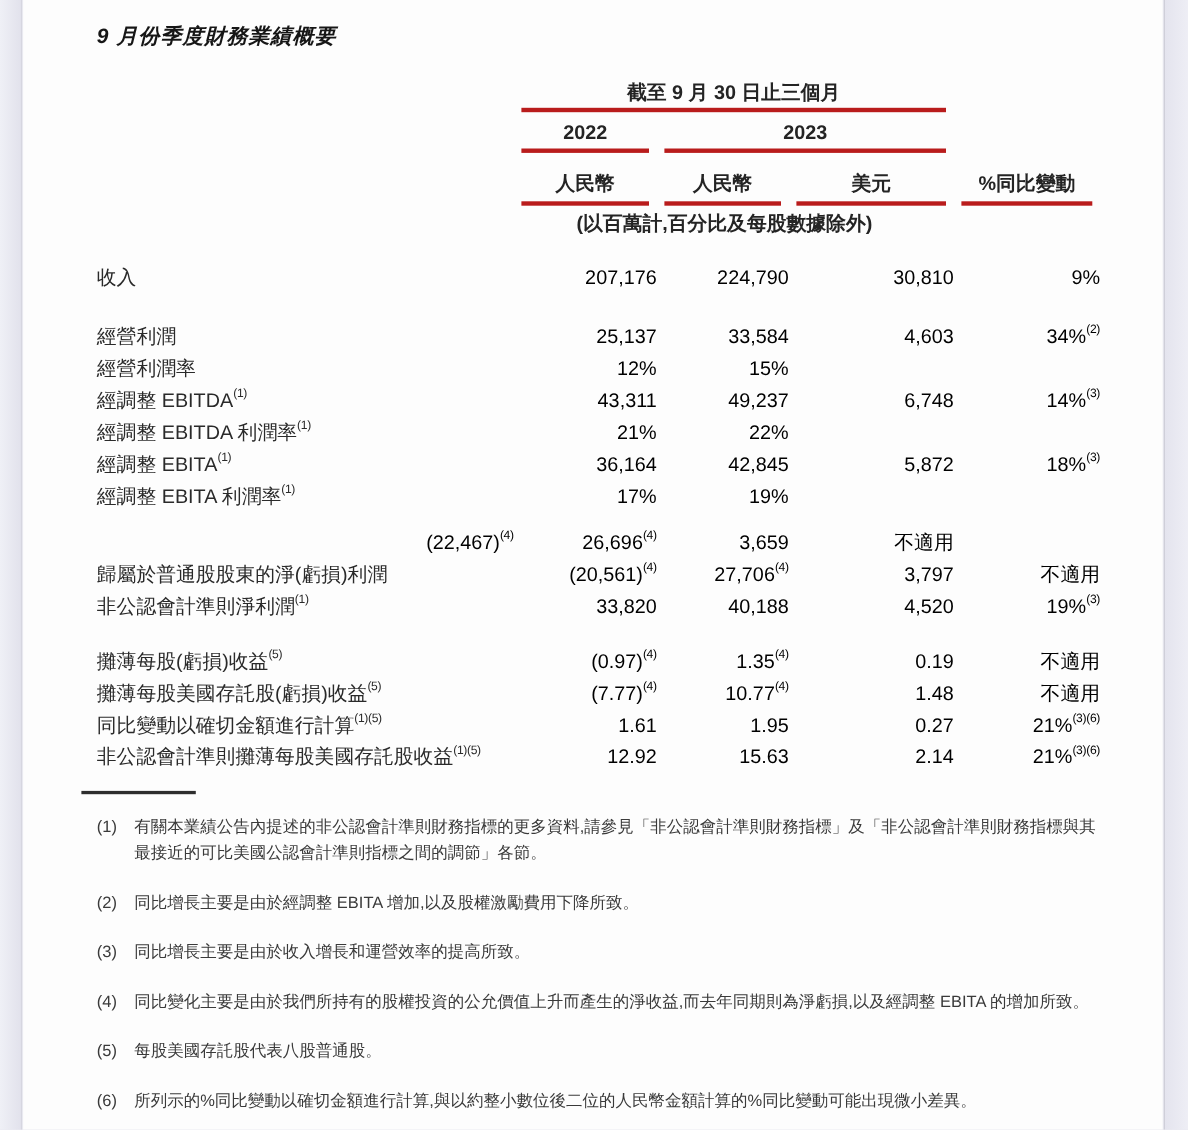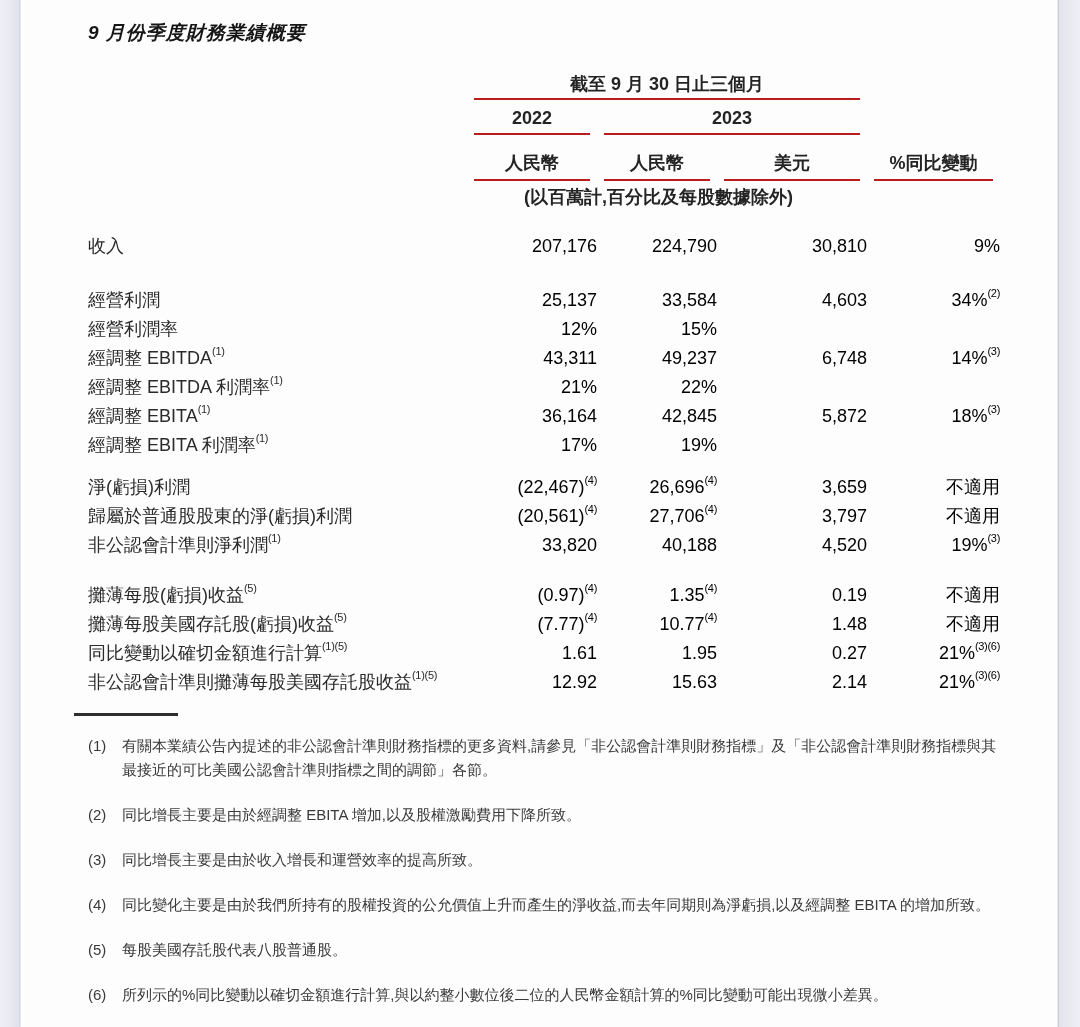--- a/index.html
+++ b/index.html
@@ -17,21 +17,21 @@
   .edge-right { right:0; width:22px; background:linear-gradient(90deg,#e4e4ee,#eeeef5); border-left:1px solid #ccccd6; }
   .page {
     position:absolute; left:21px; right:23px; top:0; bottom:0;
     background:#fdfdfd; color:#242424;
     padding:20px 57px 28px 67px;
   }
   .title { font-size:19px; font-weight:700; color:#161616; letter-spacing:1px; margin:0 0 26px 0;font-style:italic; }
 
   .grid { display:grid; grid-template-columns:1fr 130px 120px 150px 133px; }
   .hcell { text-align:center; font-weight:700; font-size:18px; color:#242424; }
-  .b { border-bottom:2px solid #b91c1c; margin:0 7px; }
+  .b { border-bottom:4px solid #b91c1c; margin:0 7px; }
   .span-1-3 { grid-column:2 / 5; }
   .span-2-3 { grid-column:3 / 5; }
   .span-all { grid-column:2 / 6; }
   .hr1 .hcell { line-height:24px; padding-bottom:2px; }
   .hr2 { margin-top:5px; }
   .hr2 .hcell { line-height:26px; padding-bottom:2px; }
   .hr3 { margin-top:15px; }
   .hr3 .hcell { line-height:26px; padding-bottom:3px;text-align:center; }
   .note-row { margin-top:3px;gap:40px; }
   .units-note { text-align:center; font-weight:700; font-size:18px; line-height:26px; padding-right:30px; }
@@ -144,21 +144,20 @@
             <div class="cell lbl"><span>經調整 EBITA 利潤率</span><sup>(1)</sup></div>
             <div class="cell num"><span>17%</span></div>
             <div class="cell num"><span>19%</span></div>
             <div class="cell num"><span></span></div>
             <div class="cell num"><span></span></div>
           </div>
         </div>
 
         <div class="group g2">
           <div class="grid row">
-            <div class="cell lbl"><span>淨(虧損)利潤</span><sup></sup></div>
             <div class="cell num"><span>(22,467)</span><sup>(4)</sup></div>
             <div class="cell num"><span>26,696</span><sup>(4)</sup></div>
             <div class="cell num"><span>3,659</span></div>
             <div class="cell num"><span>不適用</span></div>
           </div>
           <div class="grid row">
             <div class="cell lbl"><span>歸屬於普通股股東的淨(虧損)利潤</span><sup></sup></div>
             <div class="cell num"><span>(20,561)</span><sup>(4)</sup></div>
             <div class="cell num"><span>27,706</span><sup>(4)</sup></div>
             <div class="cell num"><span>3,797</span></div>

